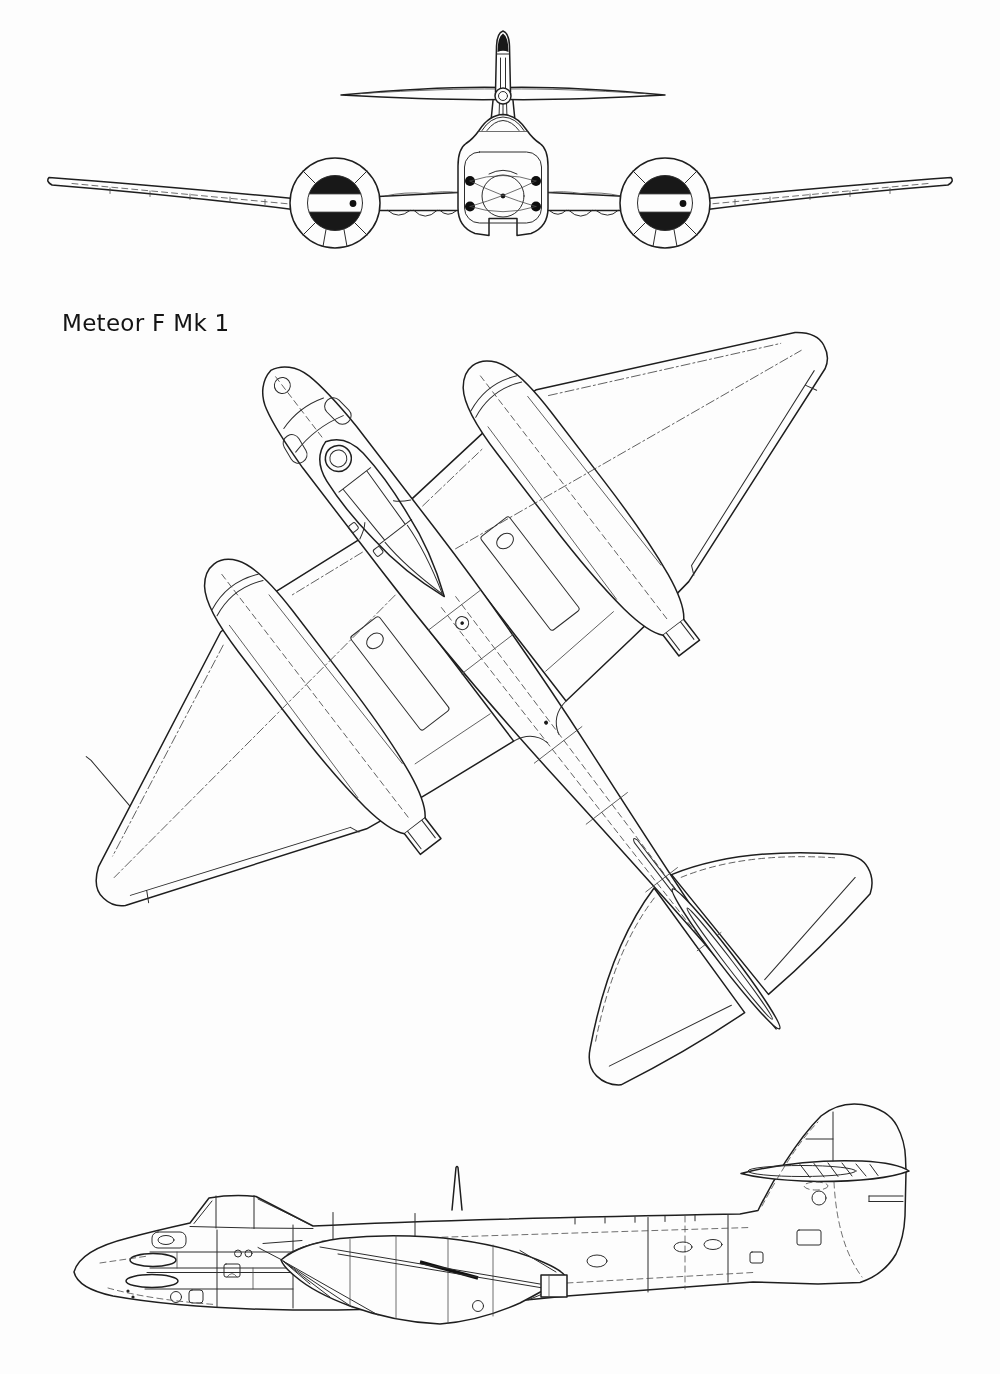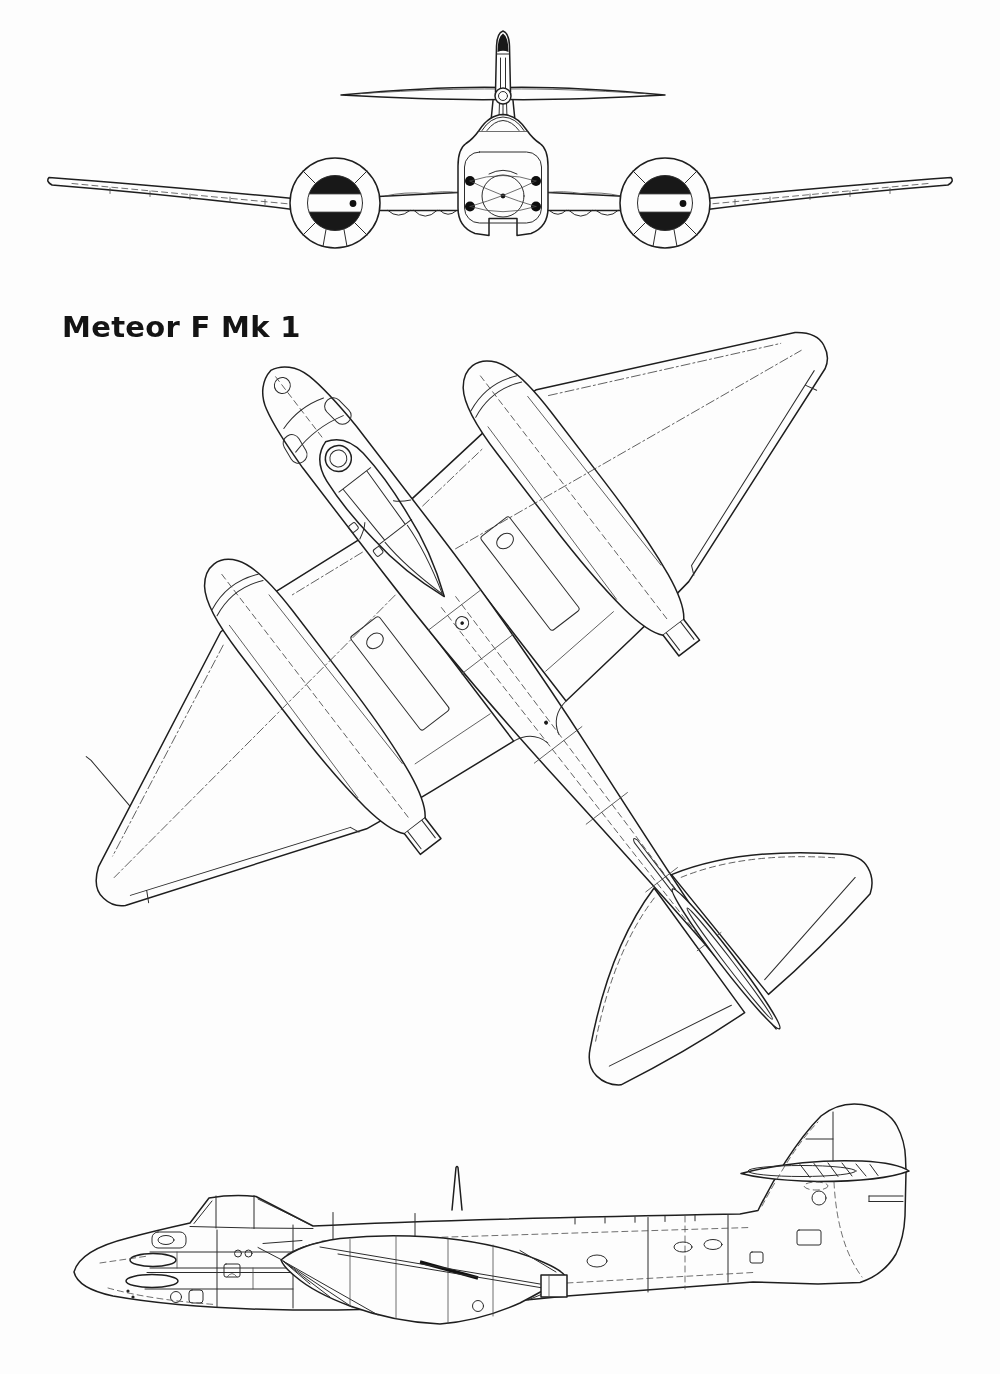--- a/index.html
+++ b/index.html
@@ -3,22 +3,22 @@
 <meta charset="utf-8">
 <style>
   html,body{margin:0;padding:0;}
   body{
     width:1000px;height:1374px;position:relative;overflow:hidden;
     background:#fdfdfd;
     font-family:"DejaVu Sans","Liberation Sans",sans-serif;
   }
   .title{
     position:absolute;left:62px;top:310px;
-    font-size:29px;color:#141414;letter-spacing:0.3px;
-    font-weight:700;
+    font-size:23px;color:#141414;letter-spacing:0.3px;
+    font-weight:400;
   }
   svg{position:absolute;left:0;top:0;}
   .s1{stroke:#1e1e1e;stroke-width:1.5;fill:none;stroke-linecap:round;stroke-linejoin:round;}
   .s2{stroke:#2c2c2c;stroke-width:1;fill:none;stroke-linecap:round;stroke-linejoin:round;}
   .s3{stroke:#4a4a4a;stroke-width:0.8;fill:none;stroke-linecap:round;}
   .dash{stroke-dasharray:6 4;}
   .dashdot{stroke-dasharray:9 3 2 3;}
   .fillw{fill:#fdfdfd;}
   .ink{fill:#181818;stroke:none;}
 </style>

